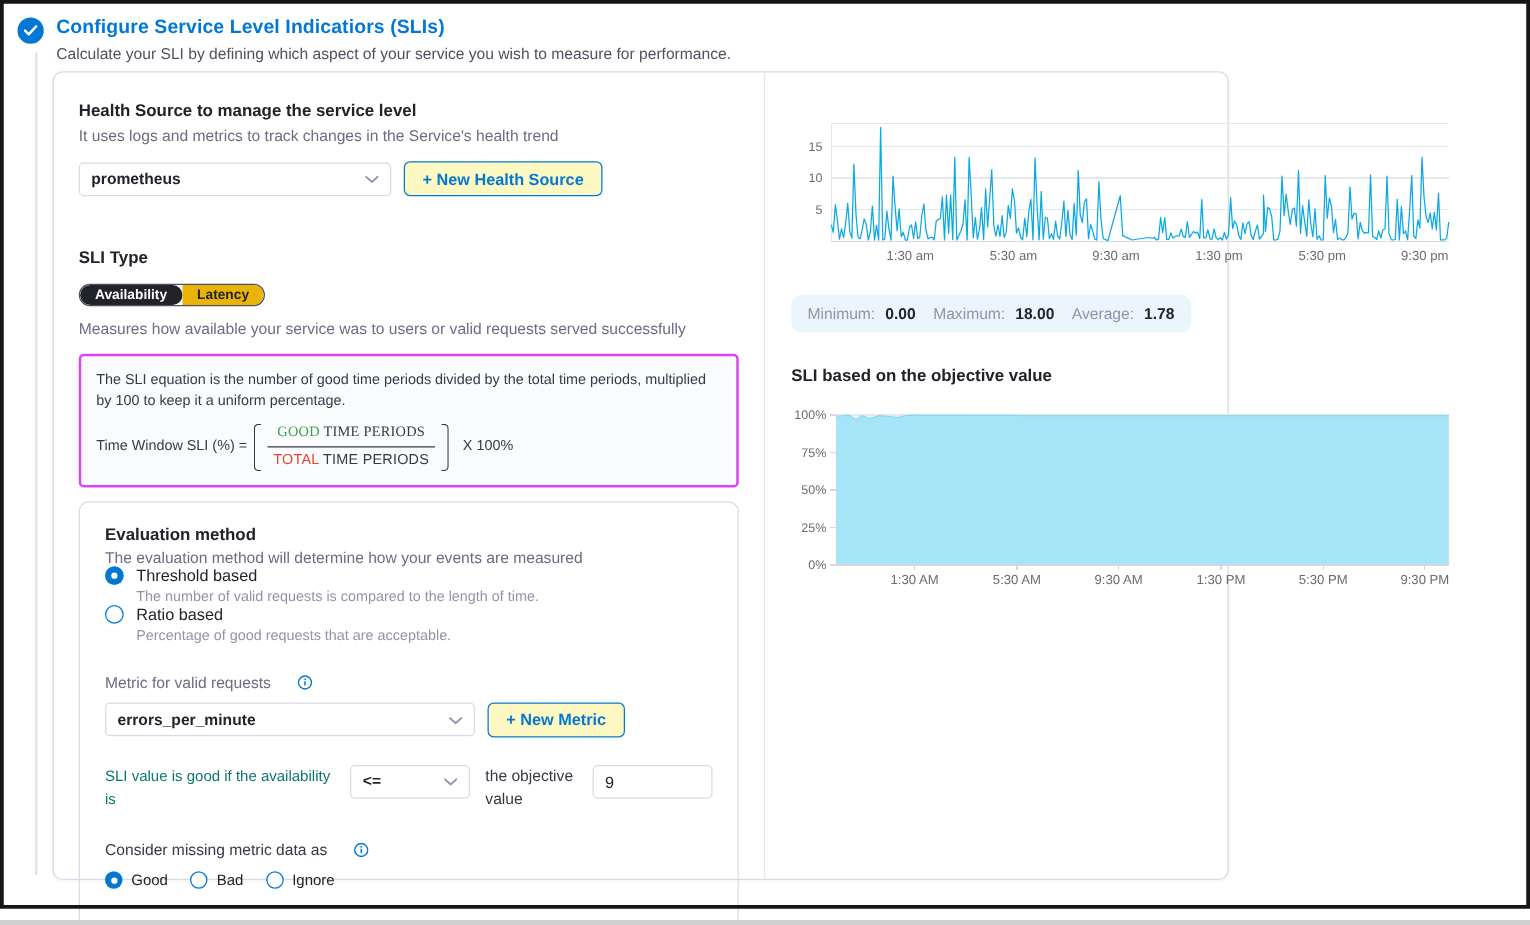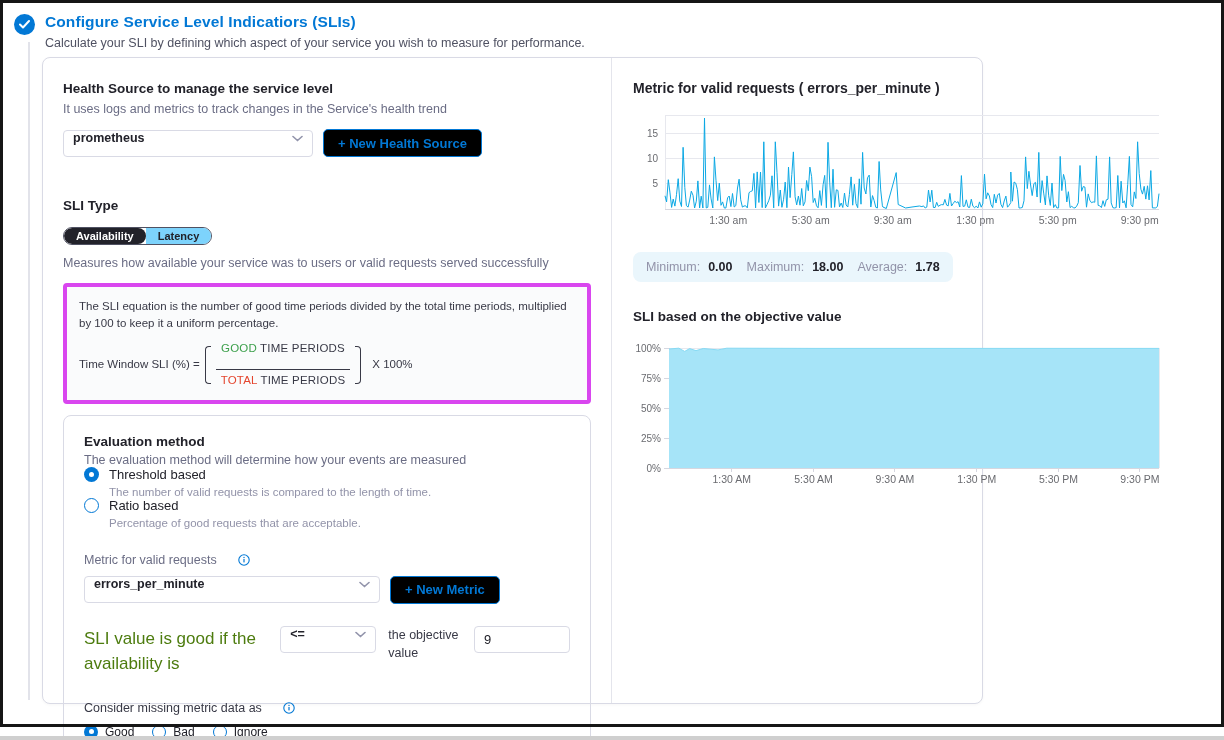--- a/index.html
+++ b/index.html
@@ -23,56 +23,56 @@
   .col-left { width:568px; padding:23px 20px 20px 20px; flex:none; }
   .v-divider { width:1px; background:#e4e5ec; flex:none; }
   .col-right { flex:1; padding:22px 18px 20px 21px; }
 
   h3.sec { font-size:13.5px; font-weight:700; color:#22222a; }
   .desc { font-size:12.5px; color:#6b6d85; margin-top:6px; }
 
   .row { display:flex; align-items:center; gap:10px; }
 
   
-  .select { height:27px; background:#fff; border:1px solid #d9dae5; border-radius:4px; display:flex; padding:0 9px; font-size:12.5px; font-weight:600; color:#22222a; justify-content:space-between; cursor:pointer; }
+  .select { height:27px; background:#fff; border:1px solid #d9dae5; border-radius:4px; display:flex; align-items:center; padding:0 9px; font-size:12.5px; font-weight:600; color:#22222a; justify-content:space-between; cursor:pointer; }
   .select .chev { color:#9294ab; }
-  .btn-outline { height:28px; border:1px solid #0278d5; border-radius:5px; background:#000000; color:#0278d5; font-weight:700; font-size:13px; display:inline-flex; align-items:center; justify-content:center; padding:0 14px; cursor:pointer; font-family:inherit; }
+  .btn-outline { height:28px; border:1px solid #0278d5; border-radius:5px; background:#fef9c3; color:#0278d5; font-weight:700; font-size:13px; display:inline-flex; align-items:center; justify-content:center; padding:0 14px; cursor:pointer; font-family:inherit; }
   .text-input { height:27px; width:96px; border:1px solid #d9dae5; border-radius:4px; font-size:13px; padding:0 9px; color:#22222a; font-family:inherit; }
 
   
   .pill-toggle { display:inline-flex; border:1px solid #4f5162; border-radius:999px; overflow:hidden; height:18px; align-items:stretch; }
-  .pill-toggle .opt { font-size:11px; padding:2px 12px 0 12px; color:#22222a; font-weight:600; background:#7dd3fc; cursor:pointer; }
+  .pill-toggle .opt { font-size:11px; padding:2px 12px 0 12px; color:#22222a; font-weight:600; background:#eab308; cursor:pointer; }
   .pill-toggle .opt.active { background:#22222a; color:#fff; border-radius:999px; font-weight:700; }
 
   
-  .eq-box { margin-top:13px; background:#fafbfc; border:4px solid #d946ef; border-radius:4px; padding:11px 12px; font-size:11.5px; color:#383946; line-height:1.45; }
+  .eq-box { margin-top:13px; background:#fafbfc; border:2px solid #d946ef; border-radius:4px; padding:11px 12px; font-size:11.5px; color:#383946; line-height:1.45; }
   .formula { display:flex; align-items:center; margin-top:9px; gap:5px; font-size:11.5px; }
   .bracket { width:6px; height:38px; flex:none; }
   .bracket.l { border:1.6px solid #383946; border-right:none; border-radius:4px 0 0 4px; }
   .bracket.r { border:1.6px solid #383946; border-left:none; border-radius:0 4px 4px 0; }
   .fraction { text-align:center; font-size:11.5px; letter-spacing:.2px; }
-  .frac-top { display:block; border-bottom:1.2px solid #383946; padding:0 5px 12px; }
+  .frac-top { display:block; border-bottom:1.2px solid #383946; padding:0 5px 2px;font-family:Liberation Serif, serif; }
   .frac-bot { display:block; padding:2px 5px 0; }
   .good-txt { color:#3da04c; }
   .total-txt { color:#e4452e; }
   .x100 { margin-left:6px; }
 
   
   .eval-card { margin-top:11px; border:1px solid #d9dae5; border-radius:8px; padding:18px 20px; height:348px; }
   .radio-row { display:flex; align-items:center; gap:10px; margin-top:0; }
   .radio { width:15px; height:15px; border-radius:50%; border:1.5px solid #0278d5; background:#fff; flex:none; position:relative; cursor:pointer; }
   .radio.sel { border:none; background:#0278d5; }
   .radio.sel::after { content:""; position:absolute; left:5px; top:5px; width:5px; height:5px; border-radius:50%; background:#fff; }
   .radio-label { font-size:13px; color:#22222a; }
   .radio-desc { font-size:11.5px; color:#9293a9; margin:4px 0 0 25px; }
   .field-label { font-size:12.5px; color:#6b6d85; display:flex; align-items:center; gap:21px; }
   .info-icon { color:#0278d5; flex:none; display:inline-flex; }
 
   .cond-row { display:flex; align-items:flex-start; gap:12px; margin-top:22px; }
-  .cond-label { font-size:17px; color:#4d7c0f; width:190px; line-height:1.5; }
+  .cond-label { font-size:12px; color:#0f766e; width:190px; line-height:1.5; }
   .cond-mid { font-size:12.5px; color:#383946; width:76px; line-height:1.5; }
   .missing-row { display:flex; align-items:center; gap:18px; margin-top:10px; }
   .missing-opt { display:flex; align-items:center; gap:7px; }
   .missing-opt .radio { width:14px; height:14px; }
   .missing-opt .radio.sel::after { left:4.5px; top:4.5px; }
   .missing-opt span.lbl { font-size:12px; color:#22222a; }
 
   
   .rp-head { font-size:14px; font-weight:700; color:#22222a; }
   .rp-sub { font-size:12px; color:#6b6d85; margin-top:6px; }
@@ -215,21 +215,20 @@
             <span class="radio"></span>
             <span class="lbl">Ignore</span>
           </span>
         </div>
       </div>
     </div>
 
     <div class="v-divider"></div>
 
     <div class="col-right">
-      <div class="rp-head">Metric for valid requests ( errors_per_minute )</div>
 
       <svg id="metric-chart" width="530" height="118" style="margin-top:16px; display:block;">
           <line x1="32" y1="3" x2="526" y2="3" stroke="#e7e8ee" stroke-width="1" shape-rendering="crispEdges"></line>
           <line x1="32" y1="71.72222222222223" x2="526" y2="71.72222222222223" stroke="#e7e8ee" stroke-width="1" shape-rendering="crispEdges"></line>
           <text x="25" y="75.22222222222223" text-anchor="end" font-size="10" fill="#6a6b70">5</text>
           <line x1="32" y1="46.44444444444444" x2="526" y2="46.44444444444444" stroke="#e7e8ee" stroke-width="1" shape-rendering="crispEdges"></line>
           <text x="25" y="49.94444444444444" text-anchor="end" font-size="10" fill="#6a6b70">10</text>
           <line x1="32" y1="21.16666666666667" x2="526" y2="21.16666666666667" stroke="#e7e8ee" stroke-width="1" shape-rendering="crispEdges"></line>
           <text x="25" y="24.66666666666667" text-anchor="end" font-size="10" fill="#6a6b70">15</text>
           <line x1="32" y1="3" x2="32" y2="97" stroke="#e7e8ee" stroke-width="1" shape-rendering="crispEdges"></line>

